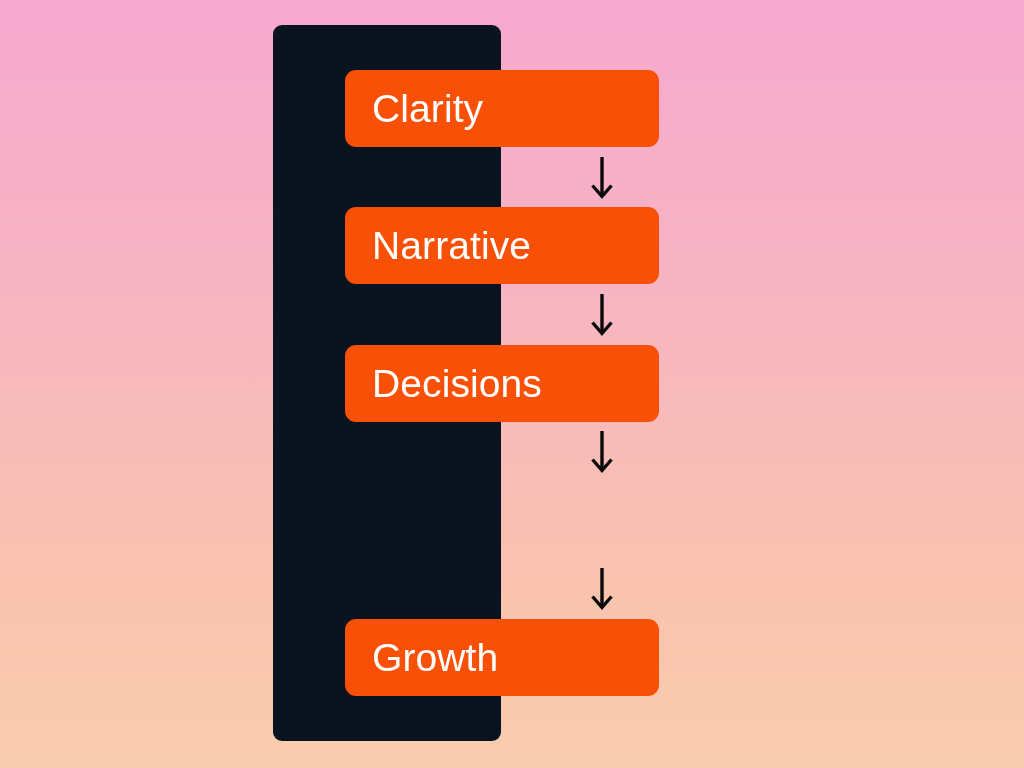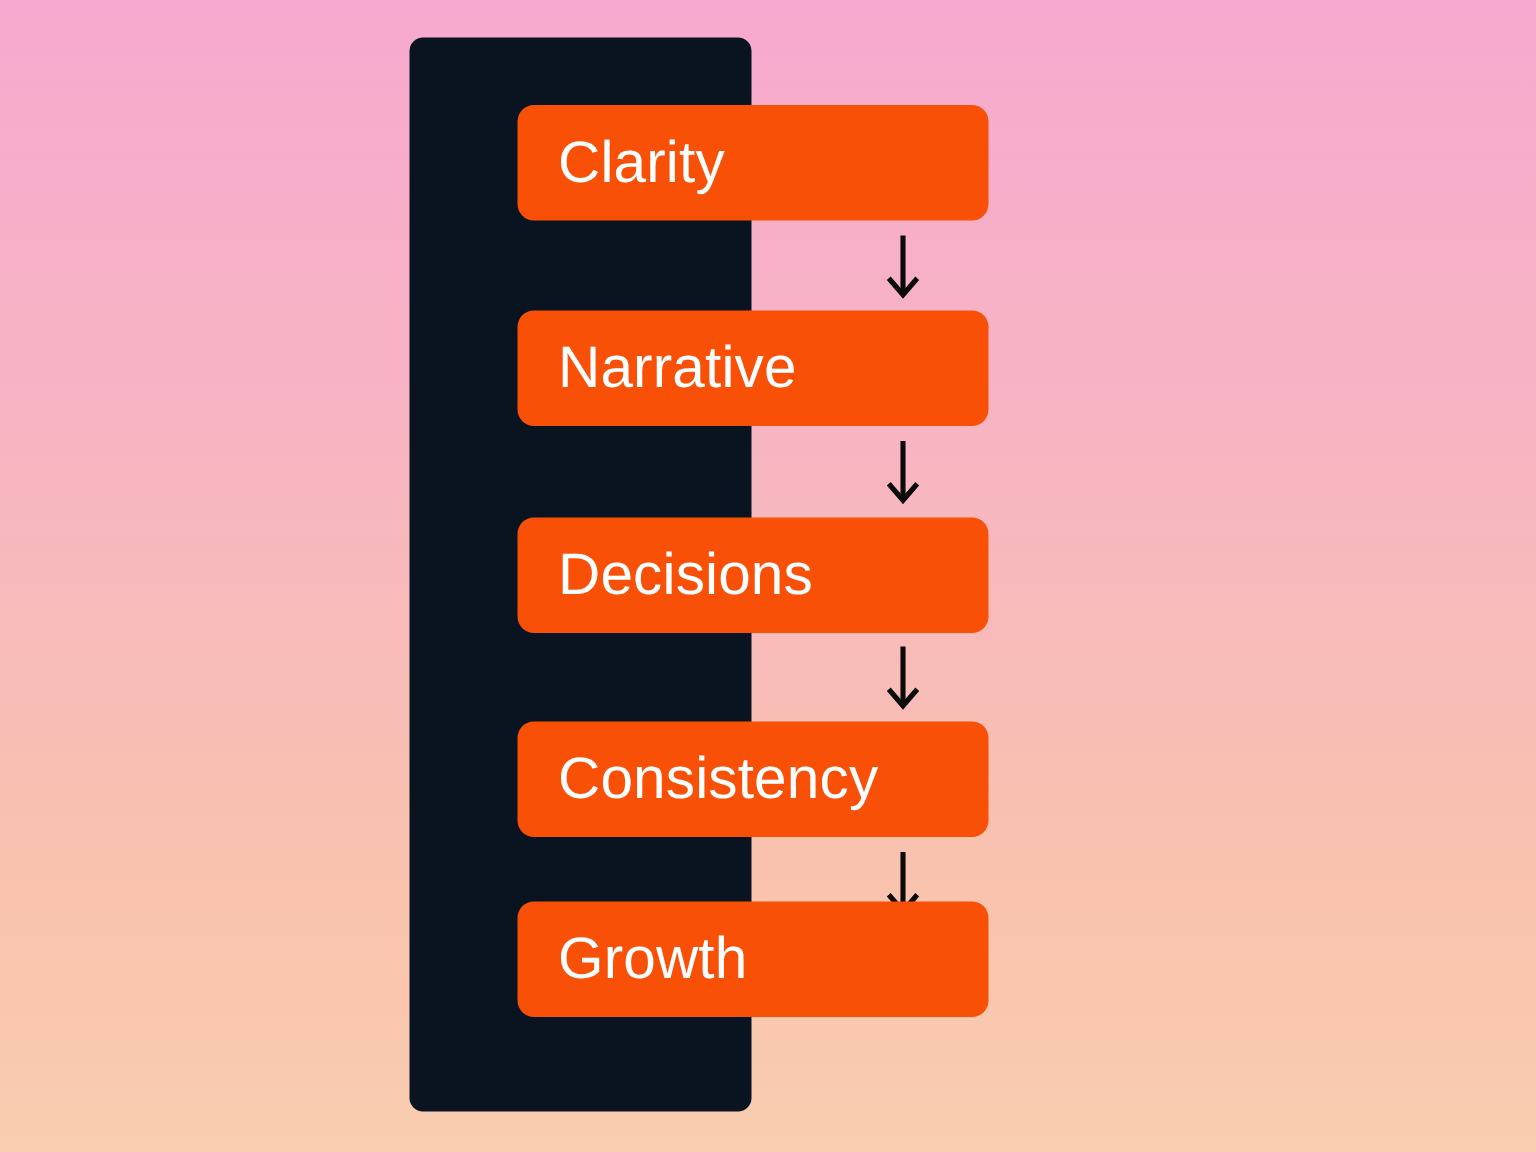--- a/index.html
+++ b/index.html
@@ -55,21 +55,21 @@
     letter-spacing:0.1px;
     padding-left:27px;
     line-height:1;
     white-space:nowrap;
   }
 
   .flow-step[data-index="0"] { top:0px; }
   .flow-step[data-index="1"] { top:137px;text-align:right; }
   .flow-step[data-index="2"] { top:275px; }
   .flow-step[data-index="3"] { top:411px; }
-  .flow-step[data-index="4"] { top:531px; }
+  .flow-step[data-index="4"] { top:549px; }
 
   
   .connector {
     position:absolute;
     left:242px;
     width:30px;
     height:44px;
   }
 
   .connector[data-index="0"] { top:86px; }
@@ -112,23 +112,20 @@
     <span class="step-label">Decisions</span>
   </div>
 
   <div class="connector" data-index="2">
     <svg viewBox="0 0 30 44" xmlns="http://www.w3.org/2000/svg">
       <path d="M15 1 L15 39" stroke="#0a0a0a" stroke-width="3.4" fill="none" stroke-linecap="butt"></path>
       <path d="M5.5 29.5 L15 40.5 L24.5 29.5" stroke="#0a0a0a" stroke-width="3.4" fill="none" stroke-linecap="butt" stroke-linejoin="miter"></path>
     </svg>
   </div>
 
-  <div class="flow-step" data-index="3">
-    <span class="step-label">Consistency</span>
-  </div>
 
   <div class="connector" data-index="3">
     <svg viewBox="0 0 30 44" xmlns="http://www.w3.org/2000/svg">
       <path d="M15 1 L15 39" stroke="#0a0a0a" stroke-width="3.4" fill="none" stroke-linecap="butt"></path>
       <path d="M5.5 29.5 L15 40.5 L24.5 29.5" stroke="#0a0a0a" stroke-width="3.4" fill="none" stroke-linecap="butt" stroke-linejoin="miter"></path>
     </svg>
   </div>
 
   <div class="flow-step" data-index="4">
     <span class="step-label">Growth</span>

